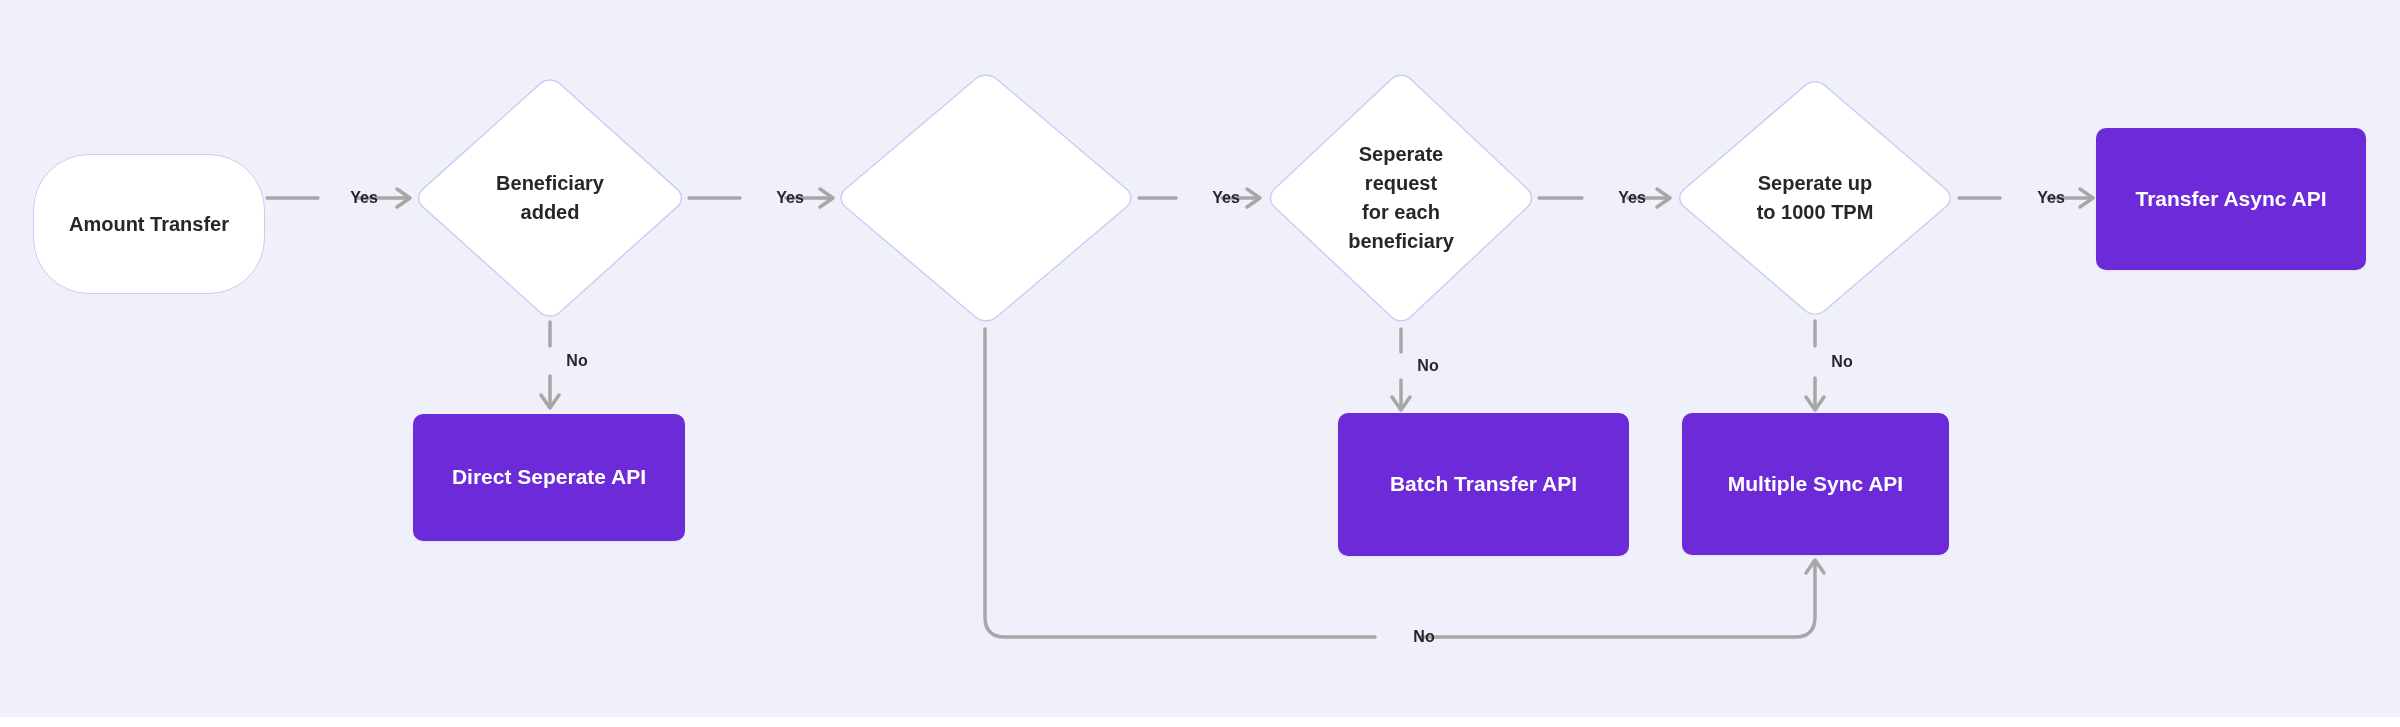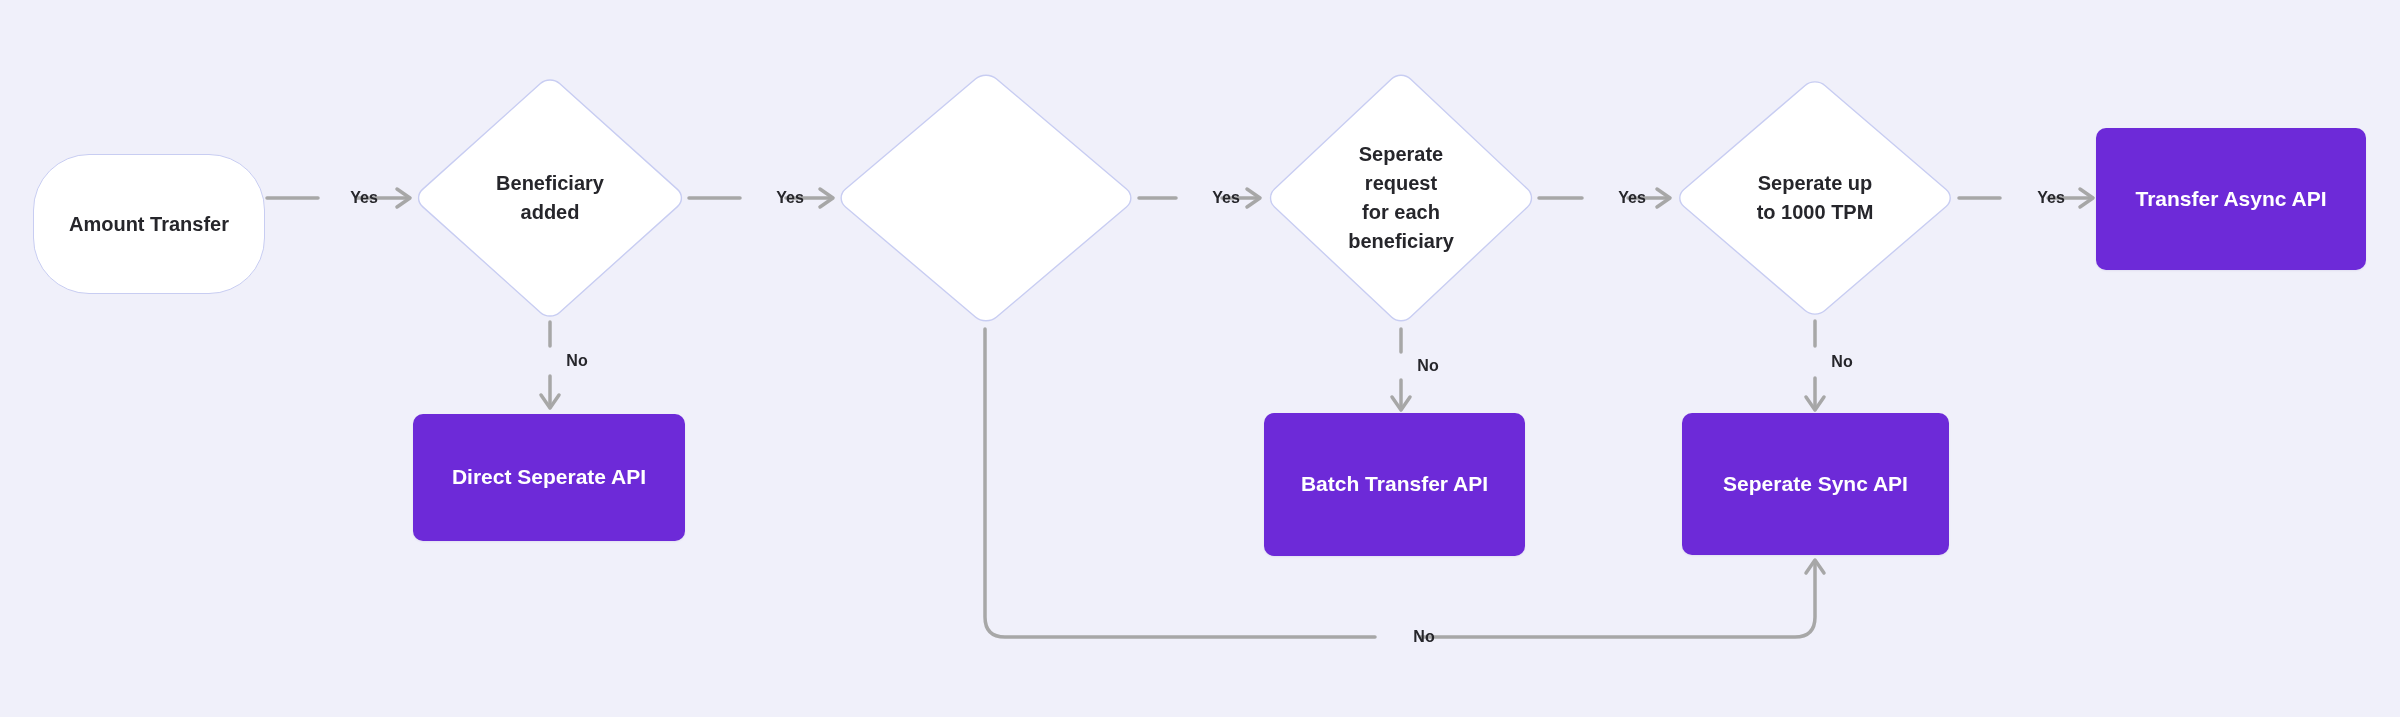--- a/index.html
+++ b/index.html
@@ -143,22 +143,22 @@
   <div class="diamond-label" style="left:550px;top:198px;">Beneficiary
 added</div>
   <div class="diamond-label" style="left:1401px;top:198px;">Seperate
 request
 for each
 beneficiary</div>
   <div class="diamond-label" style="left:1815px;top:198px;">Seperate up
 to 1000 TPM</div>
 
   <div class="node api" style="left:413px;top:414px;width:272px;height:127px;">Direct Seperate API</div>
-  <div class="node api" style="left:1264px;top:413px;width:261px;height:143px;">Batch Transfer API</div>
-  <div class="node api" style="left:1682px;top:413px;width:267px;height:142px;">Seperate Sync API</div>
+  <div class="node api" style="left:1338px;top:413px;width:291px;height:143px;">Batch Transfer API</div>
+  <div class="node api" style="left:1682px;top:413px;width:267px;height:142px;">Multiple Sync API</div>
   <div class="node api" style="left:2096px;top:128px;width:270px;height:142px;">Transfer Async API</div>
 
   <span class="edge-label" style="left:337px;top:198px;">Yes</span>
   <span class="edge-label" style="left:763px;top:198px;">Yes</span>
   <span class="edge-label" style="left:1199px;top:198px;">Yes</span>
   <span class="edge-label" style="left:1605px;top:198px;">Yes</span>
   <span class="edge-label" style="left:2024px;top:198px;">Yes</span>
 
   <span class="edge-label" style="left:550px;top:361px;">No</span>
   <span class="edge-label" style="left:1401px;top:366px;">No</span>

